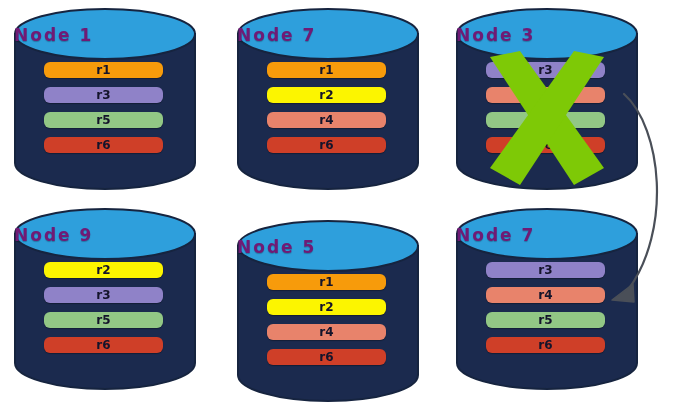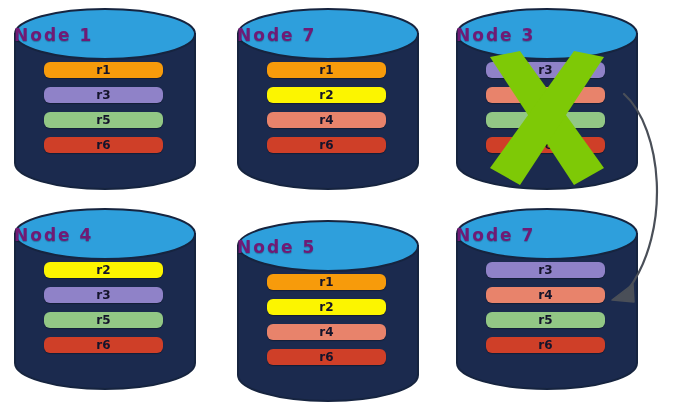--- a/index.html
+++ b/index.html
@@ -170,21 +170,21 @@
       <polygon points="6,6 36,0 120,117 90,134" fill="#7ec906"></polygon>
       <polygon points="120,6 90,0 6,117 36,134" fill="#7ec906"></polygon>
     </svg>
   </div>
 
   <div class="node" style="left:14px; top:208px;">
     <svg class="cyl-svg" viewBox="0 0 182 185">
       <path d="M1,26 L1,155 A90,26 0 0 0 181,155 L181,26 Z" fill="#1b2a4e" stroke="#16243f" stroke-width="2"></path>
       <ellipse cx="91" cy="26" rx="90" ry="25" fill="#2e9fdc" stroke="#16243f" stroke-width="2"></ellipse>
     </svg>
-    <div class="node-title">Node 4</div>
+    <div class="node-title">Node 9</div>
     <div class="bars">
       <div class="bar" style="background:#fcf500;">
         <span class="bar-label">r2</span>
       </div>
       <div class="bar" style="background:#8f82c8;">
         <span class="bar-label">r3</span>
       </div>
       <div class="bar" style="background:#92c785;">
         <span class="bar-label">r5</span>
       </div>

